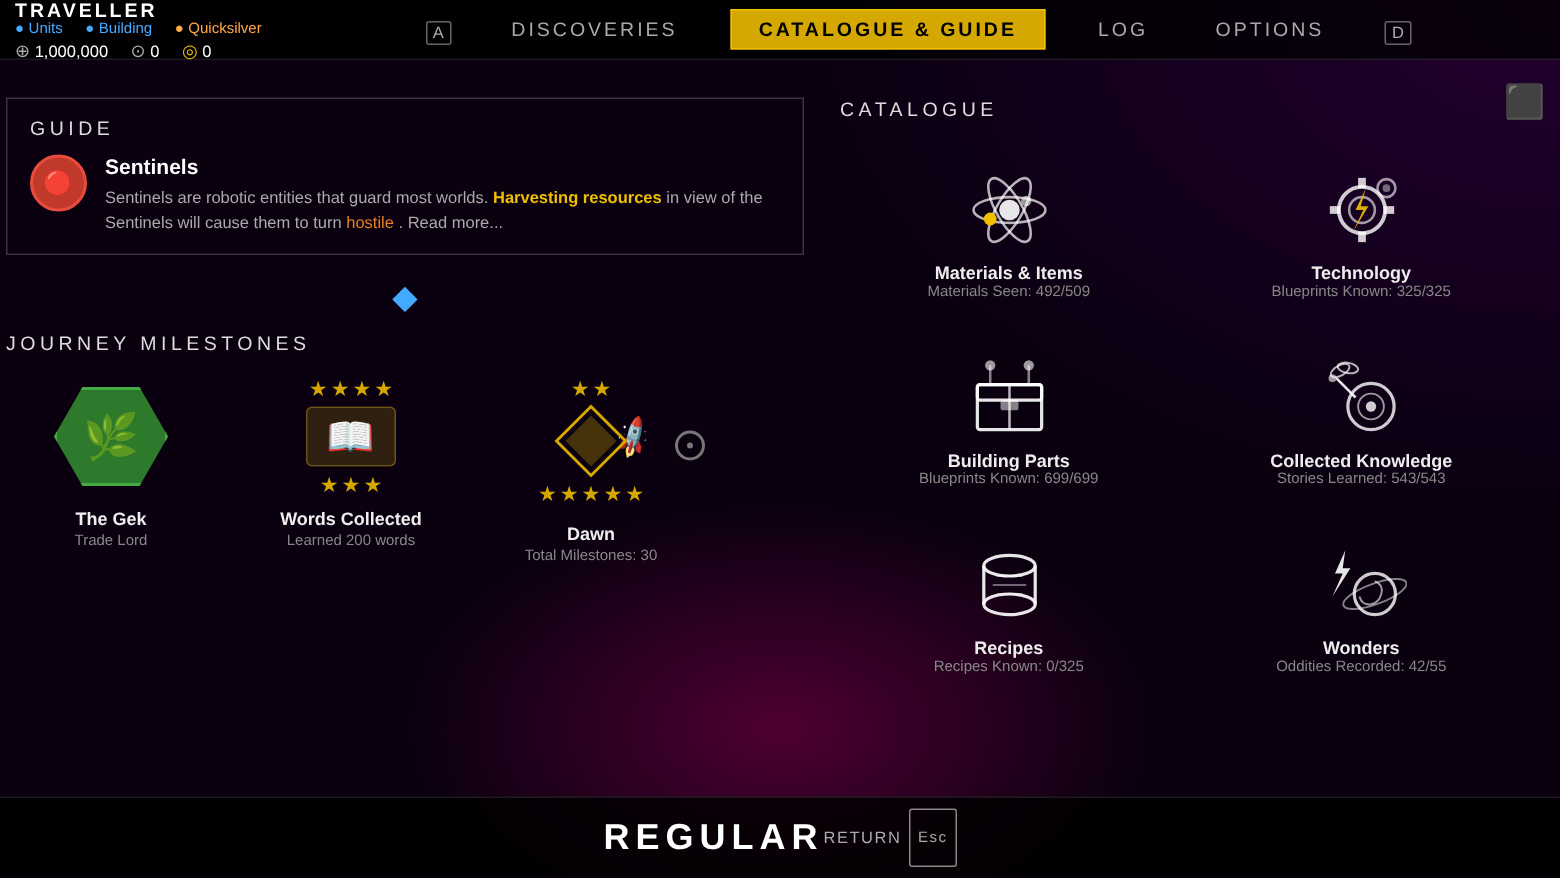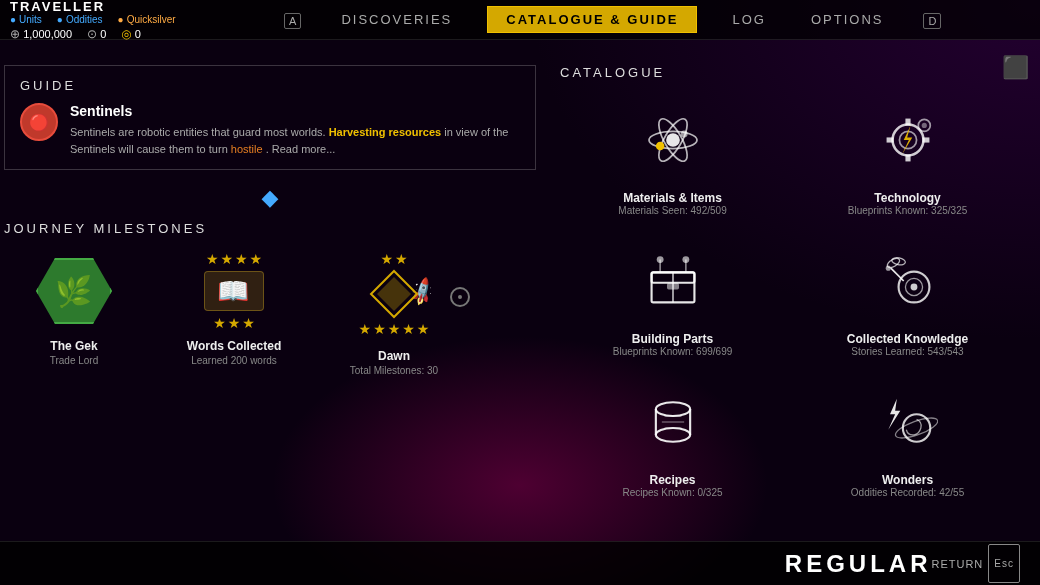--- a/index.html
+++ b/index.html
@@ -268,46 +268,46 @@
       align-items: center;
       justify-content: center;
       position: relative;
     }
 
     .cat-label {
       font-size: 12px;
       color: #eee;
       text-align: center;
       font-weight: bold;
-      margin-top: 16px;
+      margin-top: 0;
     }
 
     .cat-sublabel {
       font-size: 10px;
       color: #888;
       text-align: center;
     }
 
     
     .cat-svg {
       width: 60px;
       height: 60px;
     }
 
     
     .bottom-bar {
       position: absolute;
       bottom: 0;
       left: 0;
       right: 0;
-      height: 44px;
+      height: 54px;
       background: rgba(0,0,0,0.8);
       display: flex;
       align-items: center;
-      justify-content: flex-end;
+      justify-content: center;
       padding: 0 20px;
       border-top: 1px solid rgba(255,255,255,0.1);
     }
 
     .game-mode {
       font-size: 24px;
       font-weight: bold;
       letter-spacing: 4px;
       color: #fff;
     }
@@ -364,21 +364,21 @@
 <body>
 
 <div class="bg-glow"></div>
 <div class="bg-glow2"></div>
 
 <div class="header">
   <div class="header-stats-col">
     <span class="traveller-title">TRAVELLER</span>
     <div class="stats-row1">
       <span class="stat-label-dot dot-blue">● <span>Units</span></span>
-      <span class="stat-label-dot dot-blue">● <span>Oddities</span></span>
+      <span class="stat-label-dot dot-blue">● <span>Building</span></span>
       <span class="stat-label-dot dot-yellow">● <span>Quicksilver</span></span>
     </div>
     <div class="stats-row2">
       <span>
         <span style="color:#aaa;font-size:12px;">⊕</span>
         <span>1,000,000</span>
       </span>
       <span>
         <span style="color:#aaa;font-size:12px;">⊙</span>
         <span>0</span>

